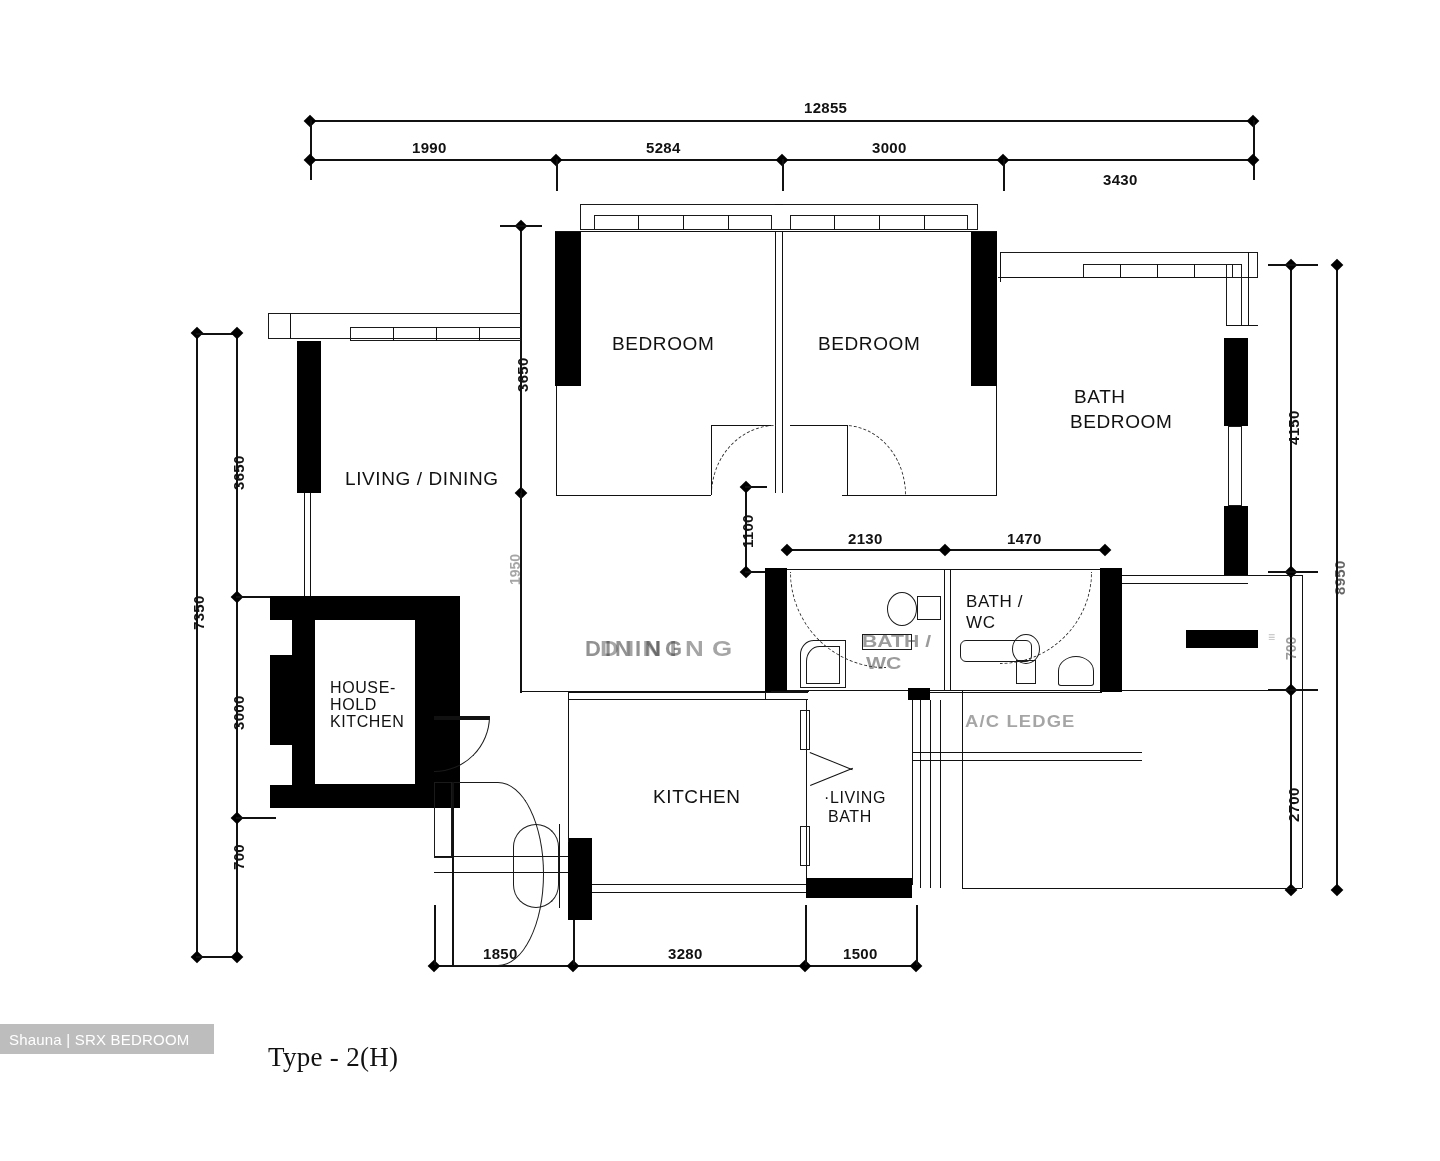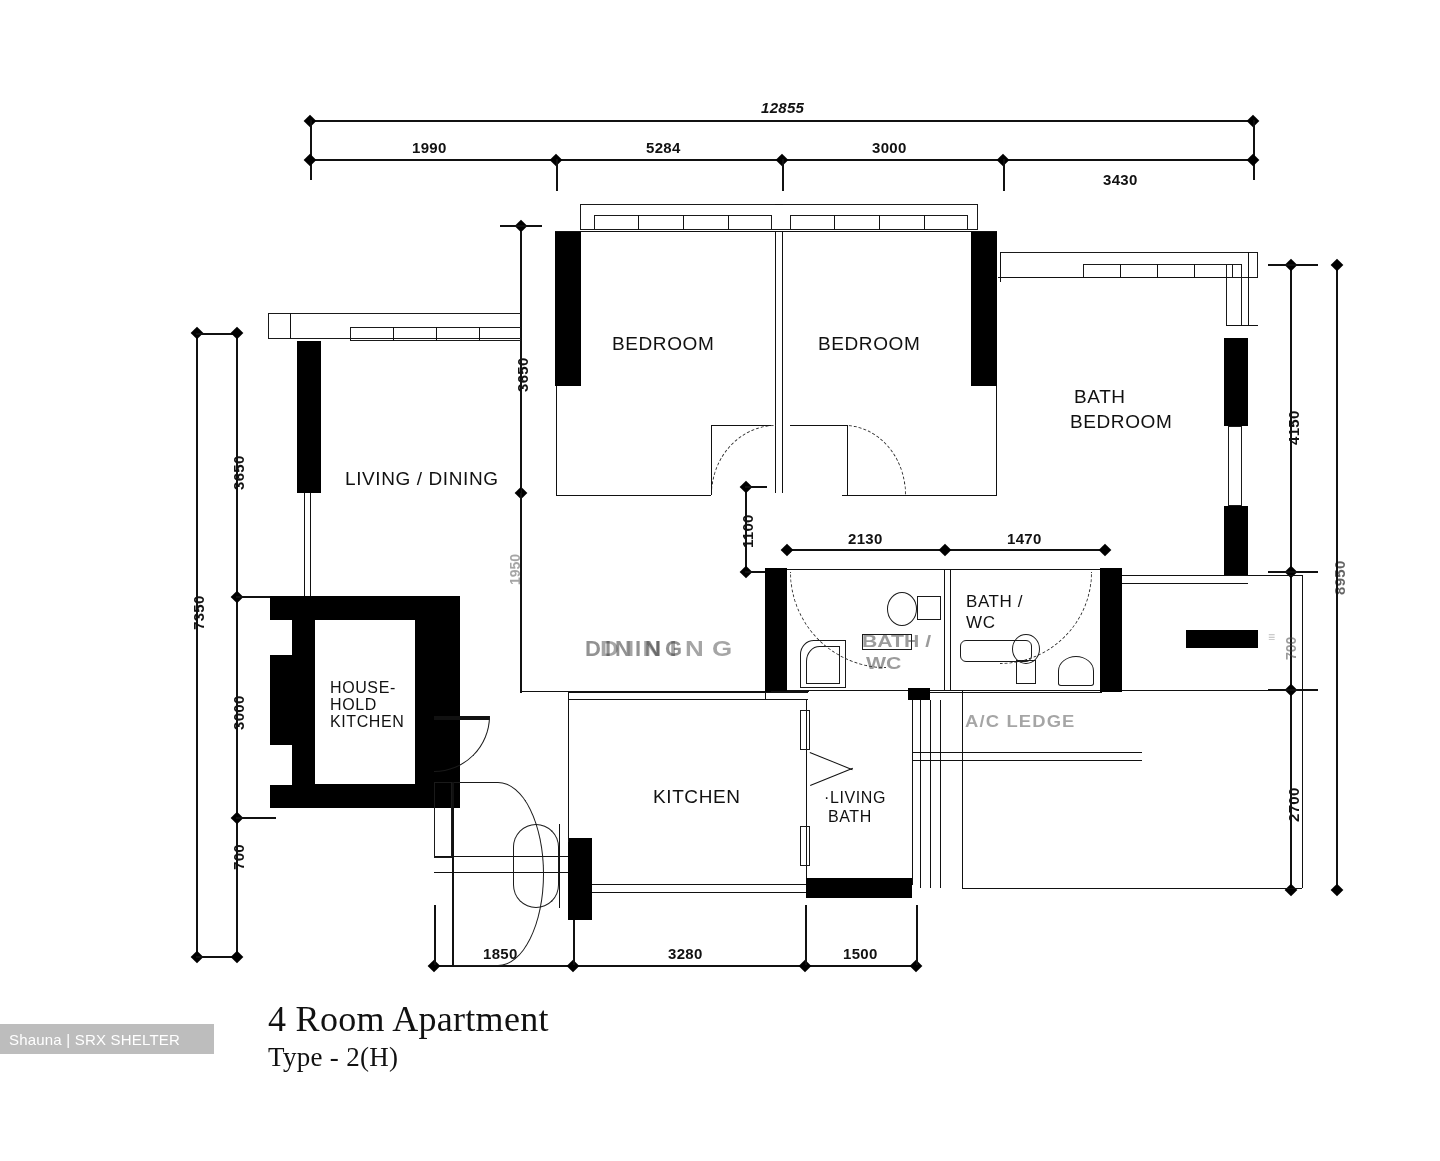--- a/index.html
+++ b/index.html
@@ -55,21 +55,21 @@
 </style>
 </head>
 <body>
 
 <div id="stage">
 
   <div>
     <div class="dimline" style="left:310px;top:120px;width:943px;"></div>
     <div class="dot" style="left:310px;top:121px;"></div>
     <div class="dot" style="left:1253px;top:121px;"></div>
-    <div class="dimtxt" style="left:761px;top:99px;font-style:italic;">12855</div>
+    <div class="dimtxt" style="left:804px;top:99px;">12855</div>
 
     <div class="tick" style="left:310px;top:120px;height:60px;"></div>
     <div class="tick" style="left:1253px;top:120px;height:60px;"></div>
   </div>
 
   <div>
     <div class="dimline" style="left:310px;top:159px;width:943px;"></div>
     <div class="dot" style="left:310px;top:160px;"></div>
     <div class="dot" style="left:556px;top:160px;"></div>
     <div class="dot" style="left:782px;top:160px;"></div>
@@ -332,17 +332,16 @@
   <div class="ln vl" style="left:962px;top:690px;height:198px;"></div>
   <div class="ln vl" style="left:1302px;top:690px;height:198px;"></div>
   <div class="wall" style="left:1186px;top:630px;width:72px;height:18px;"></div>
   <div class="ghost" style="left:1268px;top:630px;font-size:12px;opacity:.35;">≡</div>
 
   <div class="wall" style="left:1100px;top:568px;width:22px;height:124px;"></div>
 
   <div class="ln hl" style="left:771px;top:691px;width:38px;"></div>
   <div class="ln vl" style="left:765px;top:692px;height:8px;"></div>
 
-  <div id="title1">4 Room Apartment</div>
   <div id="title2">Type - 2(H)</div>
-  <div id="wm">Shauna | SRX SHELTER</div>
+  <div id="wm">Shauna | SRX BEDROOM</div>
 
 </div>
 
 </body></html>

